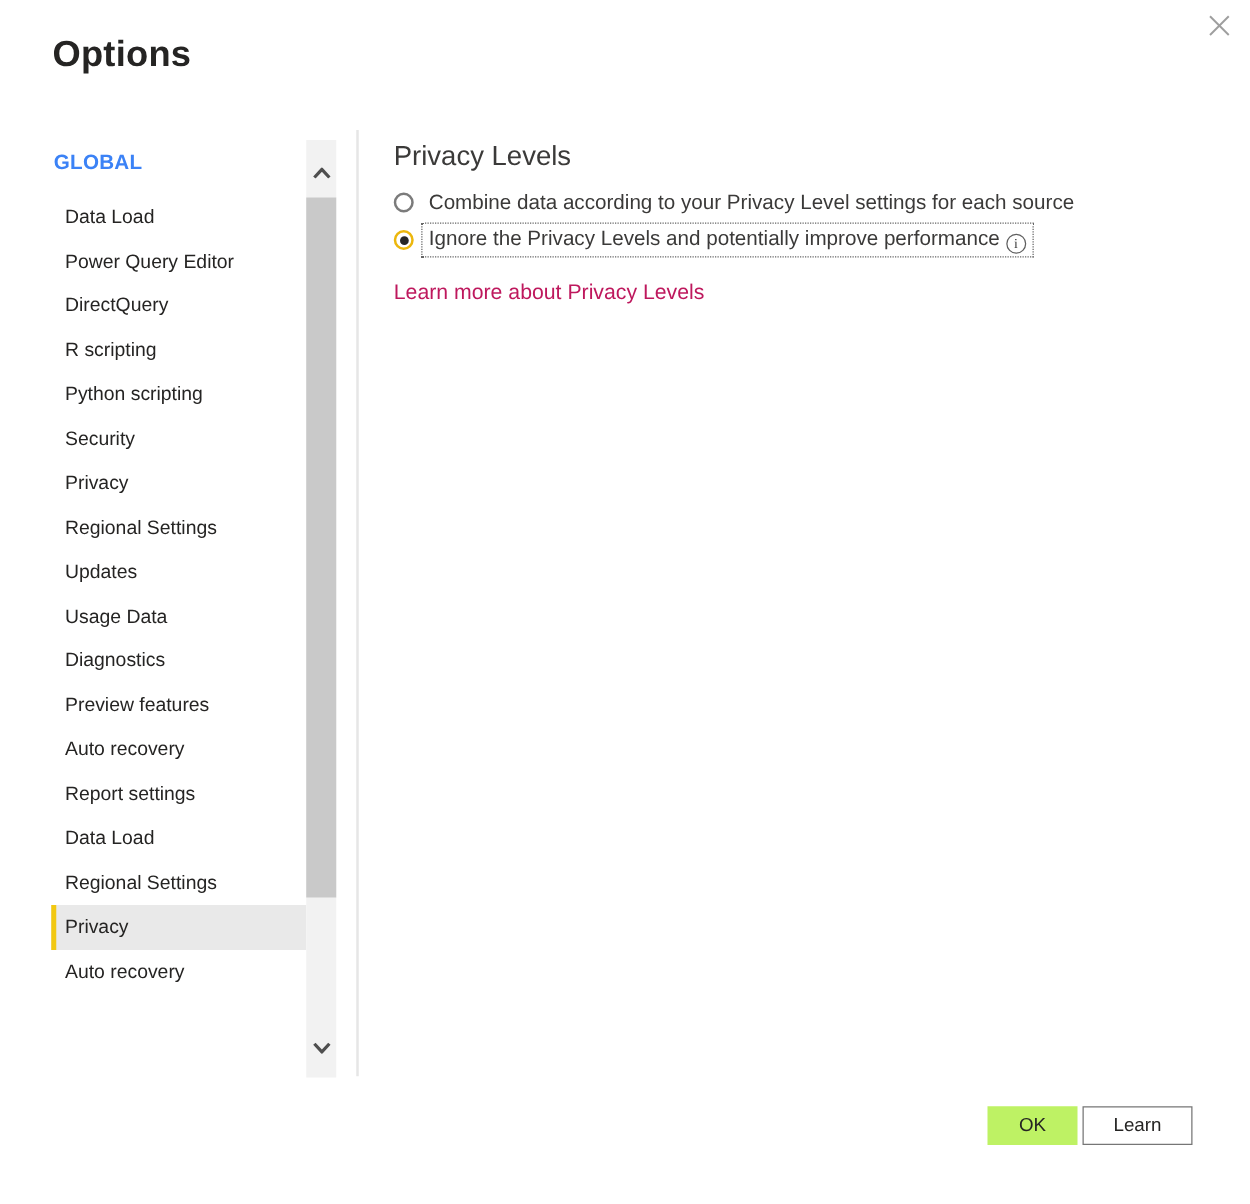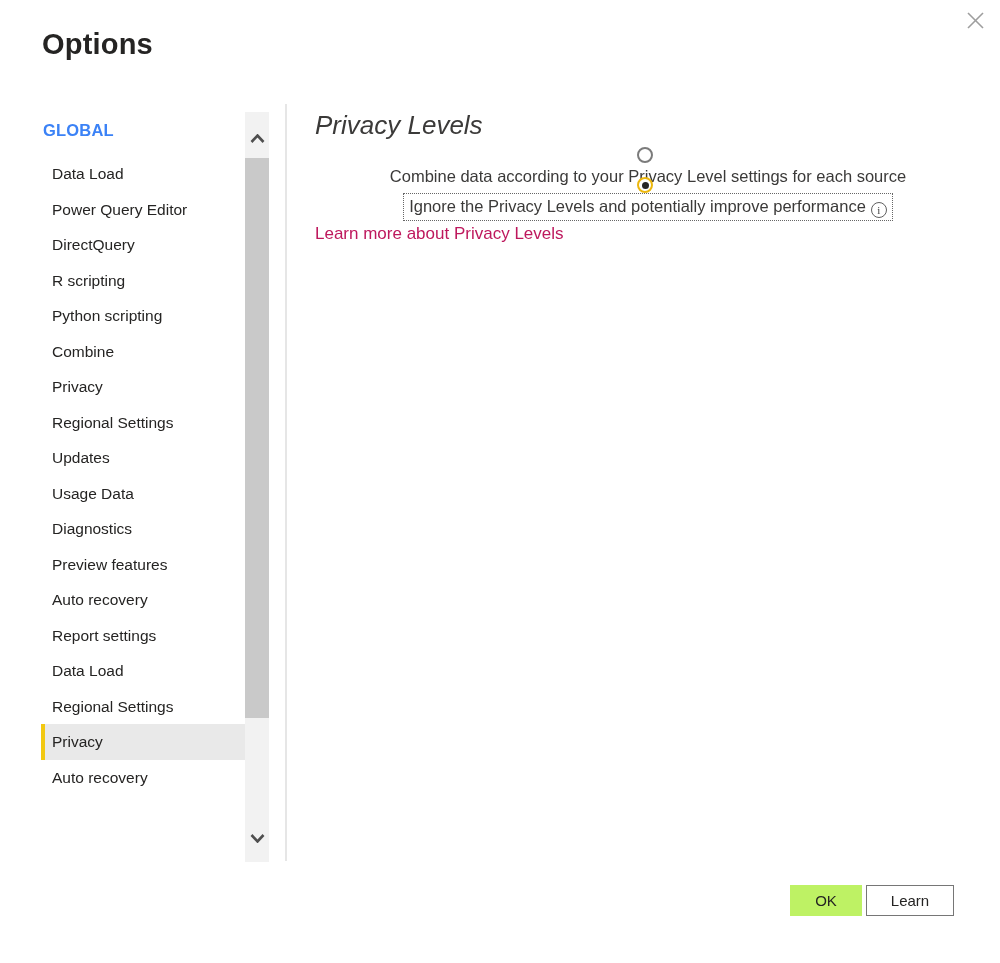--- a/index.html
+++ b/index.html
@@ -113,33 +113,31 @@
   }
   
   .content {
     position: absolute;
     left: 315px;
     top: 108px;
     width: 660px;
   }
   .section-heading {
     margin: 0;
-    font-size: 26px;
+    font-size: 22px;
     font-weight: 400;
     color: #3b3a39;
     line-height: 34px;
-    font-style: italic;
   }
   .radio-group { margin-top: 5px; }
   .radio-row {
     display: flex;
     align-items: center;
     height: 30px;
     cursor: pointer;
-    flex-direction: column;
   }
   .radio-circle {
     box-sizing: border-box;
     width: 16px;
     height: 16px;
     border: 2px solid #7b7b7b;
     border-radius: 50%;
     background: #ffffff;
     flex: 0 0 auto;
     position: relative;
@@ -231,21 +229,21 @@
   </div>
 
   <div class="sidebar">
     <div id="sidebar-sections">
         <div class="side-header">GLOBAL</div>
         <div class="side-item">Data Load</div>
         <div class="side-item">Power Query Editor</div>
         <div class="side-item">DirectQuery</div>
         <div class="side-item">R scripting</div>
         <div class="side-item">Python scripting</div>
-        <div class="side-item">Combine</div>
+        <div class="side-item">Security</div>
         <div class="side-item">Privacy</div>
         <div class="side-item">Regional Settings</div>
         <div class="side-item">Updates</div>
         <div class="side-item">Usage Data</div>
         <div class="side-item">Diagnostics</div>
         <div class="side-item">Preview features</div>
         <div class="side-item">Auto recovery</div>
         <div class="side-item">Report settings</div>
         <div class="side-item">Data Load</div>
         <div class="side-item">Regional Settings</div>

